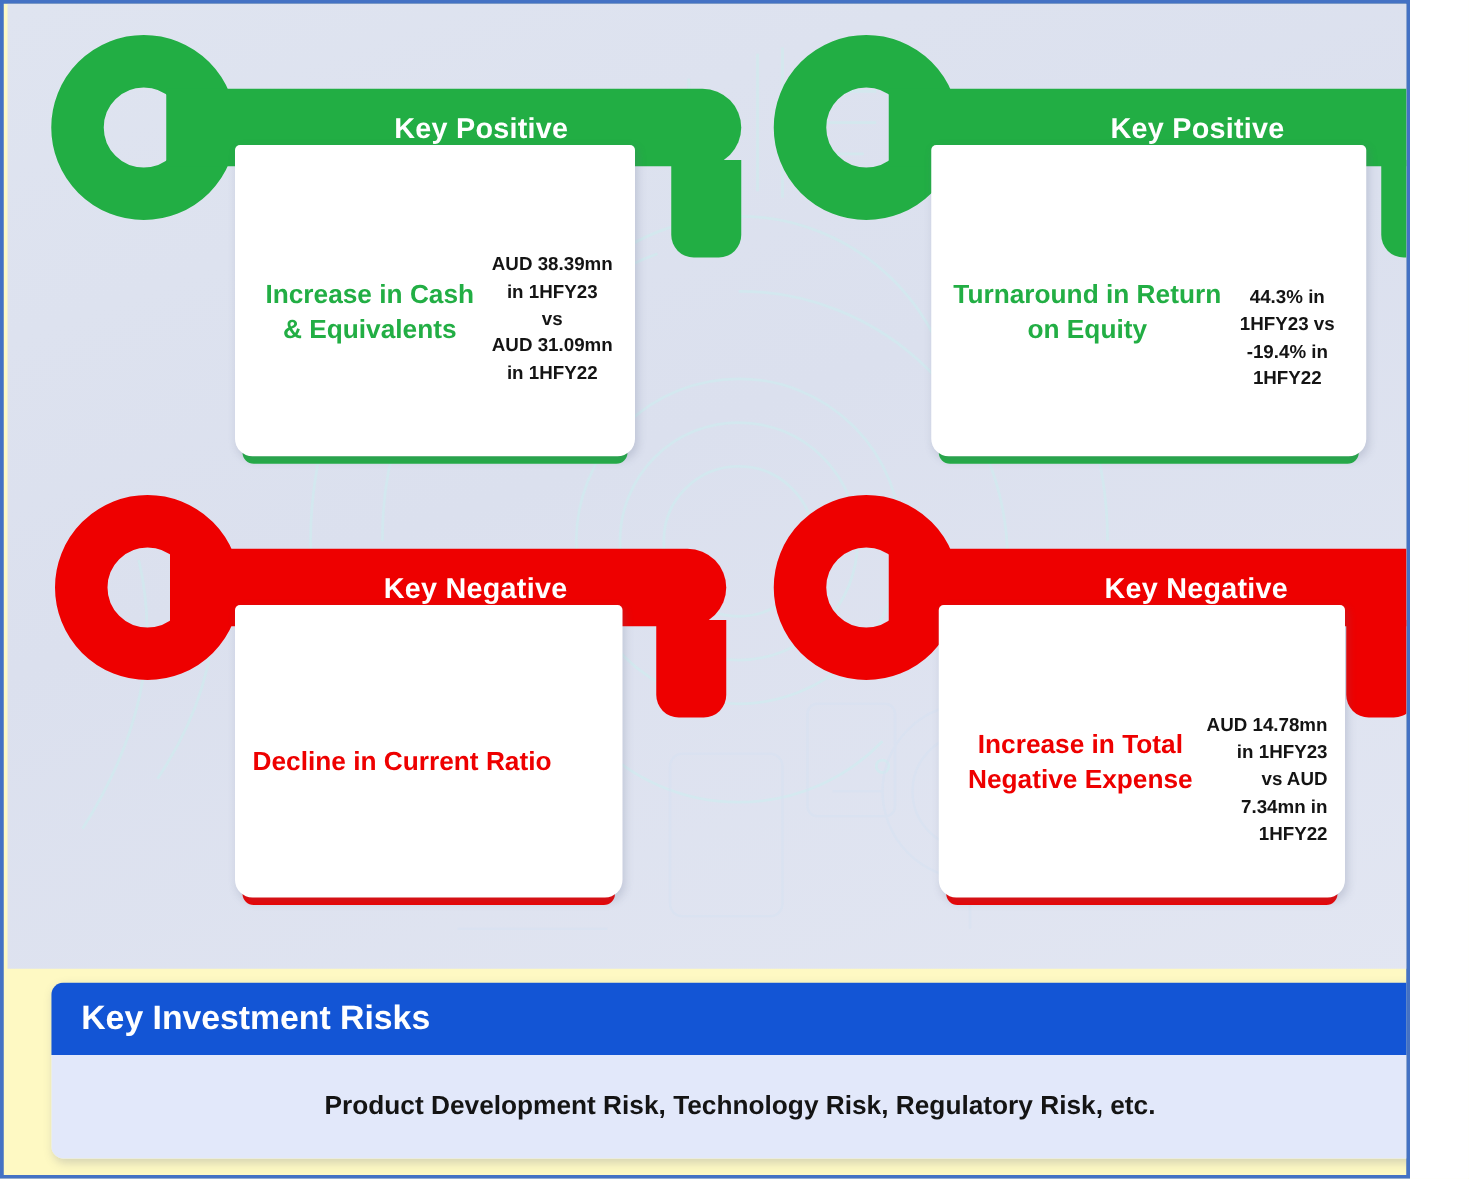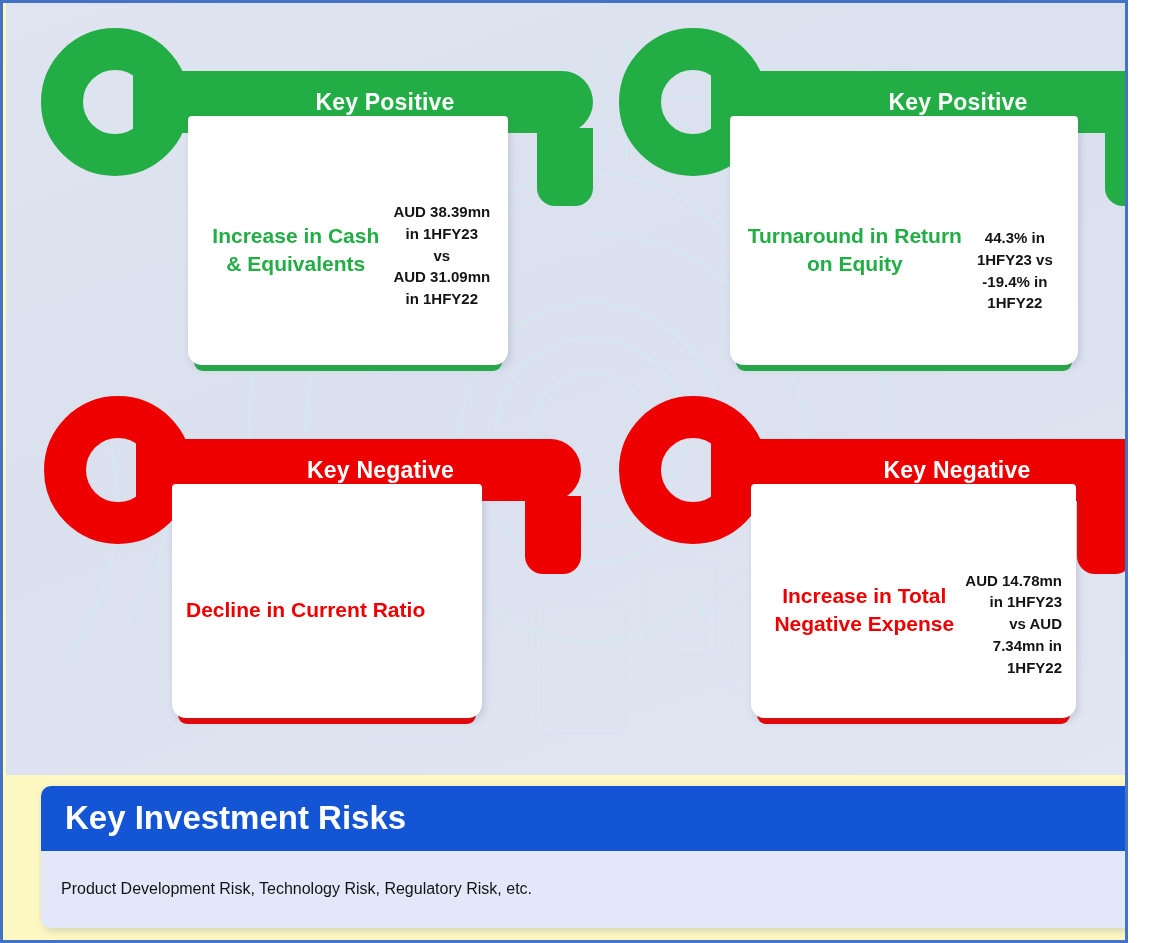--- a/index.html
+++ b/index.html
@@ -140,30 +140,31 @@
     top: 783px;
     width: 1102px;
     border-radius: 10px;
     overflow: hidden;
     box-shadow: 2px 3px 8px rgba(90,100,130,0.25);
   }
 
   #risks-header {
     background: #1355D5;
     color: #ffffff;
-    font-size: 33px;
+    font-size: 27px;
     font-weight: bold;
     padding: 13px 0 14px 24px;
   }
 
   #risks-body {
     background: #E2E8FA;
     color: #141414;
-    font-size: 16px;
-    font-weight: normal;
+    font-size: 21px;
+    font-weight: bold;
+    text-align: center;
     padding: 29px 20px 30px 20px;
   }
 </style>
 </head>
 <body>
 
 <div id="page">
 
   <div id="panel">
 
@@ -232,41 +233,41 @@
     <div class="key-group" style="--accent:#22AE44; left:613px; top:25px; width:545px; height:340px;">
 
       <div class="key-head"></div>
 
       <div class="key-shaft" style="width:450px;">
         <span class="key-title">Key Positive</span>
       </div>
 
       <div class="key-tooth" style="left:486px; top:100px;"></div>
 
-      <div class="card-wrap" style="left:111px; top:88px; width:348px; height:255px;">
+      <div class="card-wrap" style="left:126px; top:88px; width:348px; height:255px;">
         <div class="card-underline"></div>
         <div class="card">
           <div class="card-heading">Turnaround in Return on Equity</div>
           <div class="card-body gap-lg" style="white-space: pre-line;">44.3% in 1HFY23 vs
 -19.4% in 1HFY22</div>
         </div>
       </div>
     </div>
 
     <div class="key-group" style="--accent:#EE0000; left:38px; top:393px; width:545px; height:330px;">
 
       <div class="key-head"></div>
 
       <div class="key-shaft" style="width:445px;">
         <span class="key-title">Key Negative</span>
       </div>
 
       <div class="key-tooth" style="left:481px; top:100px;"></div>
 
-      <div class="card-wrap" style="left:128px; top:88px; width:310px; height:240px;">
+      <div class="card-wrap" style="left:144px; top:88px; width:310px; height:240px;">
         <div class="card-underline"></div>
         <div class="card">
           <div class="card-heading">Decline in Current Ratio</div>
         </div>
       </div>
     </div>
 
     <div class="key-group" style="--accent:#EE0000; left:613px; top:393px; width:545px; height:330px;">
 
       <div class="key-head"></div>

